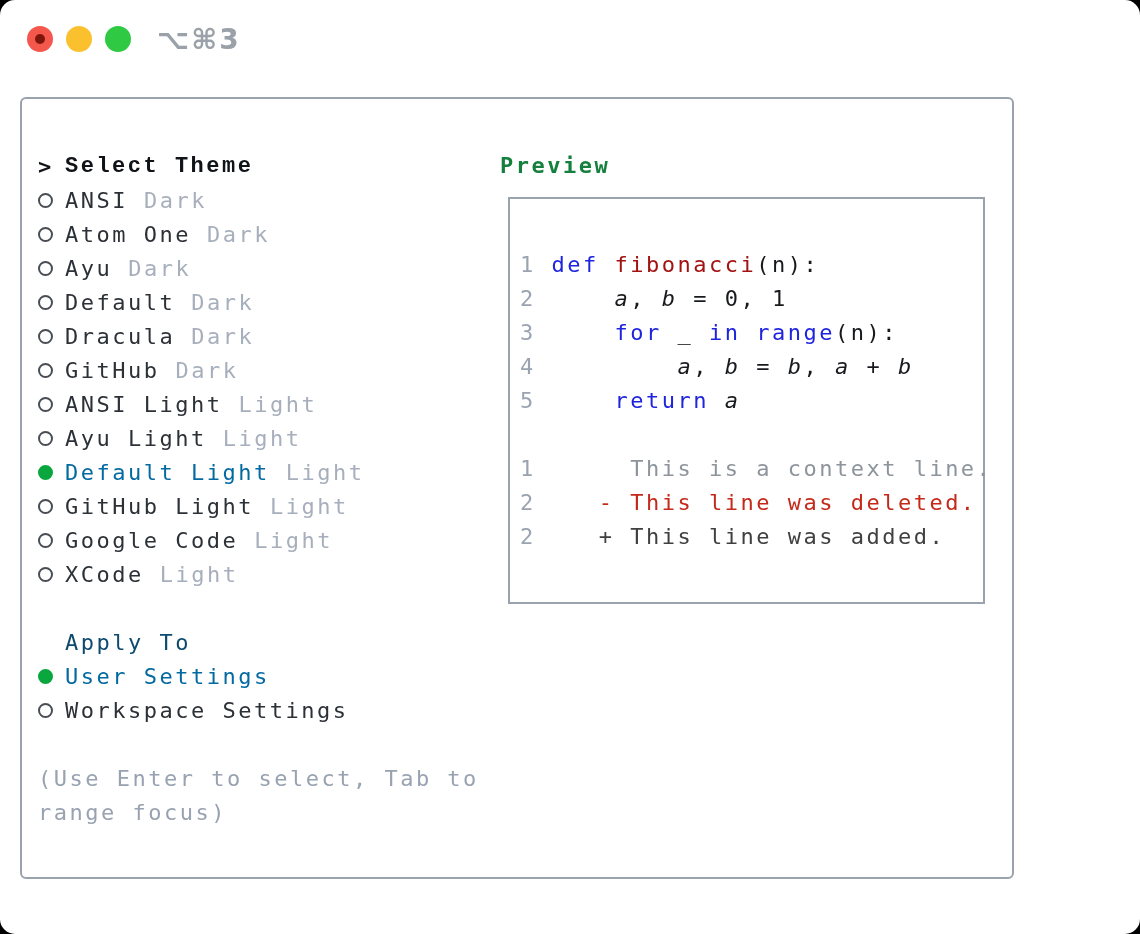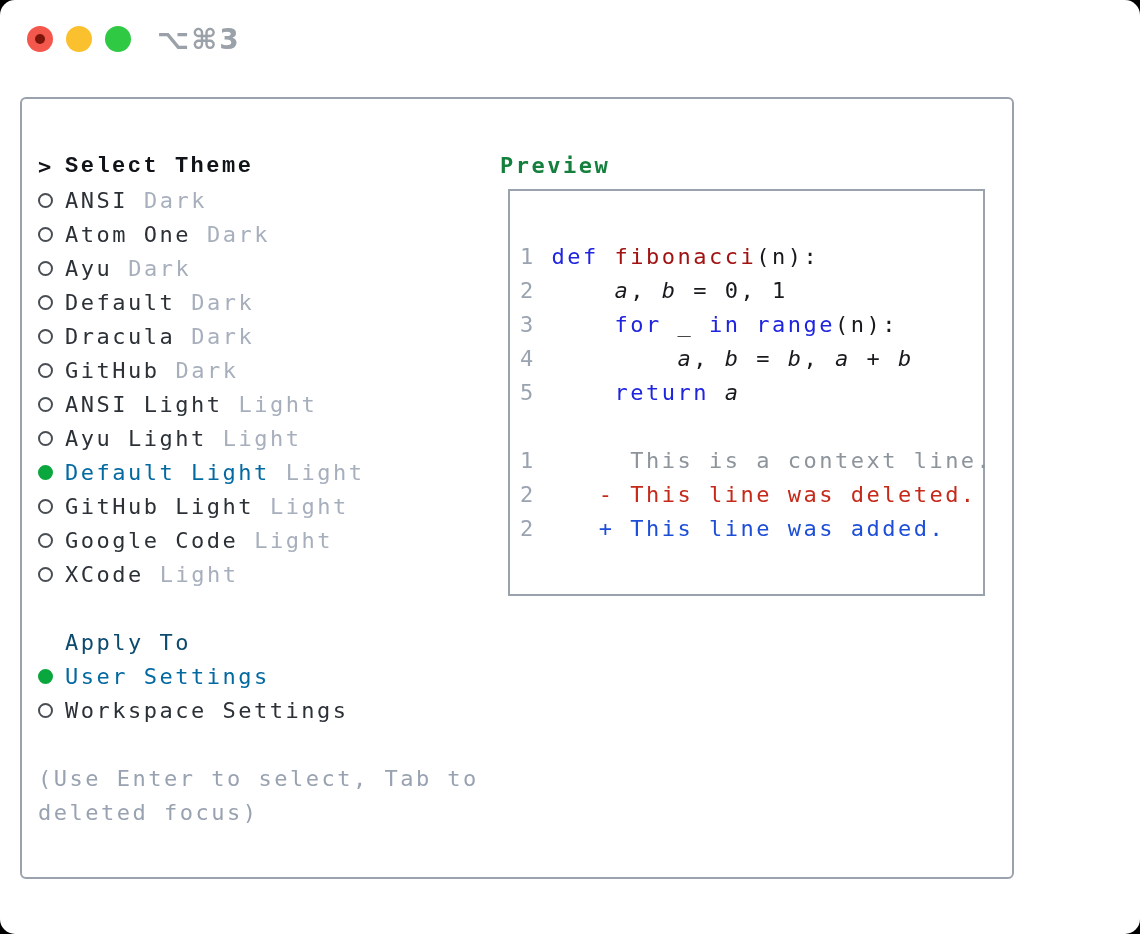--- a/index.html
+++ b/index.html
@@ -31,32 +31,32 @@
   .list-title { font-weight:bold; color:#101317;font-family:Liberation Mono, monospace; }
   .name { color:#2c3137; }
   .name.sel { color:#0369a1; }
   .variant { color:#a7afbd; margin-left:16px; }
   .applyto-title { color:#0c4a6e; }
   .hint-line { color:#99a2b1; }
   .spacer { height:34px; }
   
   .preview-title { position:absolute; left:478px; top:50px; height:34px; line-height:34px;
                    font-weight:bold; color:#15803d; font-size:22px; letter-spacing:2.5px; }
-  .preview-box { position:absolute; left:486px; top:90px; width:477px; height:407px;
+  .preview-box { position:absolute; left:486px; top:98px; width:477px; height:407px;
                  border:2px solid #9aa2ad; box-sizing:border-box; background:#fff; }
   .code-lines { position:absolute; left:10px; top:49px; }
   .code-line { height:34px; line-height:34px; white-space:pre; font-size:22px; letter-spacing:2.5px; }
   .lnum   { color:#9aa3b0; }
   .tk-kw    { color:#1f24de; }
   .tk-fn    { color:#a31212; }
   .tk-plain { color:#17191d; }
   .tk-var   { color:#17191d; font-style:italic; }
   .tk-ctx   { color:#8d949c; }
   .tk-del   { color:#c5291a;margin-top:40px; }
-  .tk-add   { color:#1d4ed8; }
+  .tk-add   { color:#404040; }
 </style>
 </head>
 <body>
 
 <div class="window">
 
   <div class="titlebar">
     <div class="traffic">
       <span class="tl red">
           <span class="dot"></span>
@@ -99,21 +99,21 @@
 
       <div id="apply-list">
           <div class="row"><span class="bullet"><span class="ring sel"></span></span><span class="name sel">User Settings</span></div>
           <div class="row"><span class="bullet"><span class="ring"></span></span><span class="name">Workspace Settings</span></div>
         </div>
 
       <div class="spacer"></div>
 
       <div id="hint">
           <div class="row hint-line">(Use Enter to select, Tab to</div>
-          <div class="row hint-line">deleted focus)</div>
+          <div class="row hint-line">range focus)</div>
         </div>
     </div>
 
     <div class="preview-title">Preview</div>
 
     <div class="preview-box">
       <div class="code-lines" id="code-lines">
           <div class="code-line"><span class="lnum">1 </span><span class="tk-kw">def</span><span class="tk-plain"> </span><span class="tk-fn">fibonacci</span><span class="tk-plain">(n):</span></div>
           <div class="code-line"><span class="lnum">2 </span><span class="tk-plain">    </span><span class="tk-var">a</span><span class="tk-plain">, </span><span class="tk-var">b</span><span class="tk-plain"> = 0, 1</span></div>
           <div class="code-line"><span class="lnum">3 </span><span class="tk-plain">    </span><span class="tk-kw">for</span><span class="tk-plain"> _ </span><span class="tk-kw">in</span><span class="tk-plain"> </span><span class="tk-kw">range</span><span class="tk-plain">(n):</span></div>

